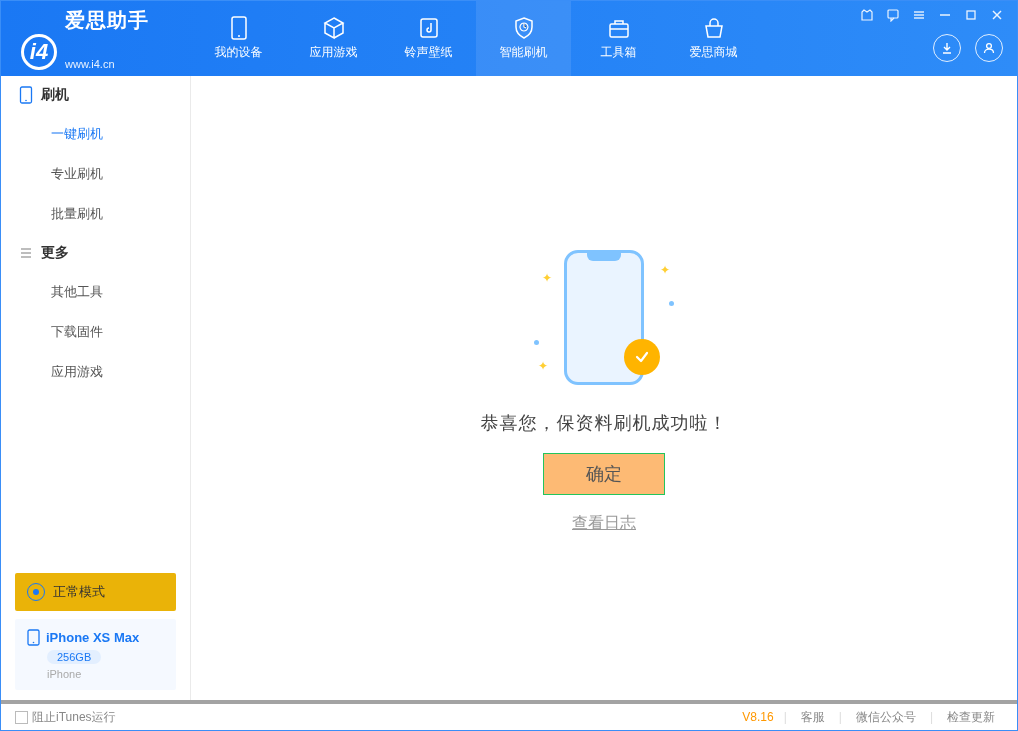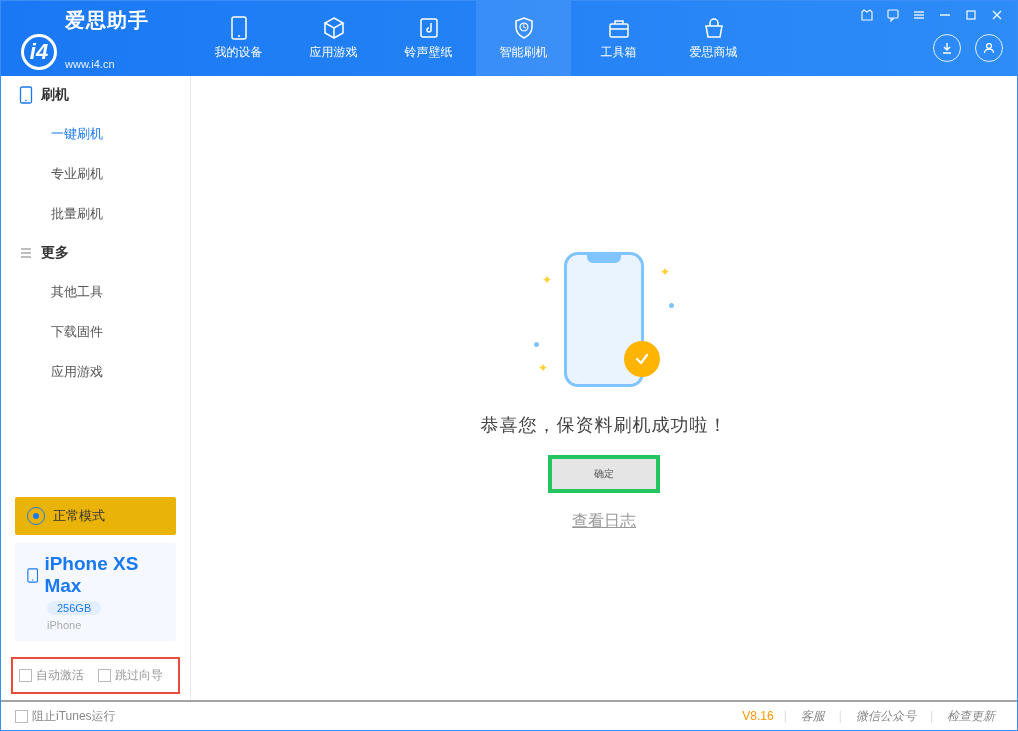--- a/index.html
+++ b/index.html
@@ -29,50 +29,50 @@
 .side-head { display: flex; align-items: center; padding: 10px 18px; font-size: 14px; color: #333; font-weight: bold; gap: 8px; }
 .side-sub { padding: 11px 18px 11px 50px; font-size: 13px; color: #555; cursor: pointer; }
 .side-sub.active { color: #1a78f4; }
 .side-spacer { flex: 1; }
 
 .mode-card { margin: 8px 14px; background: #eab308; padding: 10px 12px; font-size: 13px; color: #333; display: flex; align-items: center; gap: 8px; cursor: pointer; border-radius:2px;}
 .mode-dot { width: 18px; height: 18px; border: 1.5px solid #1a78f4; border-radius: 50%; display:flex; align-items:center; justify-content:center; }
 .mode-dot-inner { width:6px; height:6px; background:#1a78f4; border-radius:50%; }
 
 .device-card { margin: 0 14px 10px; background: #f5f9ff; padding: 10px 12px; border-radius:2px; }
-.device-name { font-size: 19px; color: #1a78f4; font-weight: bold; display:flex; align-items:center; gap:6px;}
+.device-name { font-size: 13px; color: #1a78f4; font-weight: bold; display:flex; align-items:center; gap:6px;}
 .device-badge { display: inline-block; background: #e3efff; color: #1a78f4; font-size: 11px; padding: 1px 10px; border-radius: 10px; margin-top: 4px; margin-left:20px; }
 .device-type { font-size: 11px; color: #aaa; margin-top: 3px; margin-left:20px; }
 
 .checkbox-row { border: 2px solid #e74c3c; margin: 6px 10px; padding: 8px 6px; display: flex; gap: 14px; align-items: center; }
 .cb { display: flex; align-items: center; gap: 4px; font-size: 12px; color: #999; cursor: pointer; }
 .cb-box { width: 13px; height: 13px; border: 1px solid #bbb; display:inline-block; }
 
 
 .main { flex: 1; display: flex; flex-direction: column; align-items: center; justify-content: center; gap: 18px; }
 .illus { width: 140px; height: 150px; position: relative; display:flex; align-items:center; justify-content:center;}
 .phone-shape { width: 80px; height: 135px; border: 3px solid #7fc3ff; border-radius: 14px; background:#eaf4ff; position:relative; }
 .phone-notch { width:34px; height:8px; background:#7fc3ff; border-radius:0 0 6px 6px; position:absolute; top:0; left:50%; transform:translateX(-50%); }
 .check-badge { position:absolute; right:14px; bottom:18px; width:36px; height:36px; background:#ffb400; border-radius:50%; display:flex; align-items:center; justify-content:center; color:#fff; }
 .sparkle { position:absolute; font-size:12px; color:#ffcf33; }
 .sp1{top:28px; left:8px;} .sp2{bottom:20px; left:4px;} .sp3{top:20px; right:4px;}
 .dot-blue{position:absolute; width:5px;height:5px;background:#7fc3ff;border-radius:50%;}
 .d1{top:58px;right:0;} .d2{bottom:48px;left:0;}
 
 .succ-text { font-size: 18px; color: #444; letter-spacing: 1px; }
-.ok-btn { border: 4px solid #22c55e; background: #e5e5e5; padding: 8px 42px; font-size: 10px; color: #555; cursor: pointer; }
+.ok-btn { border: 1px solid #22c55e; background: #fdba74; padding: 8px 42px; font-size: 18px; color: #555; cursor: pointer; }
 .log-link { font-size: 16px; color: #999; cursor: pointer; text-decoration: underline; }
 
 
-.footer { height: 30px; border-top: 2px solid #a3a3a3; display: flex; padding: 0 14px; font-size: 12px; color: #999; }
+.footer { height: 30px; border-top: 4px solid #a3a3a3; display: flex; padding: 0 14px; font-size: 12px; color: #999; }
 .footer .cb { color:#888; }
 .footer-spacer { flex: 1; }
 .footer-right { display: flex; align-items: center; gap: 6px; }
 .ver { color: #ff9800; margin-right: 4px; }
-.flink { color: #888; cursor: pointer; padding: 0 8px; font-style: italic; }
+.flink { color: #888; cursor: pointer; padding: 0 8px; }
 .fsep { color: #ddd; }
 
 svg { display:block; }
 </style>
 </head>
 <body>
 
 <div class="header">
   <div class="logo-area">
     <div class="logo-circle">i4</div>
@@ -233,30 +233,20 @@
         <svg width="13" height="17" viewBox="0 0 13 17">
             <rect x="1" y="1" width="11" height="15" rx="1.5" fill="none" stroke="#1a78f4" stroke-width="1.3"></rect>
             <circle cx="6.5" cy="13.5" r="0.8" fill="#1a78f4"></circle>
           </svg>
         <span>iPhone XS Max</span>
       </div>
       <div class="device-badge">256GB</div>
       <div class="device-type">iPhone</div>
     </div>
 
-    <div class="checkbox-row">
-      <label class="cb">
-          <span class="cb-box"></span>
-          <span>自动激活</span>
-        </label>
-      <label class="cb">
-          <span class="cb-box"></span>
-          <span>跳过向导</span>
-        </label>
-    </div>
   </div>
 
   <div class="main">
     <div class="illus">
       <span class="sparkle sp1">✦</span>
       <span class="sparkle sp2">✦</span>
       <span class="sparkle sp3">✦</span>
       <span class="dot-blue d1"></span>
       <span class="dot-blue d2"></span>
       <div class="phone-shape">

